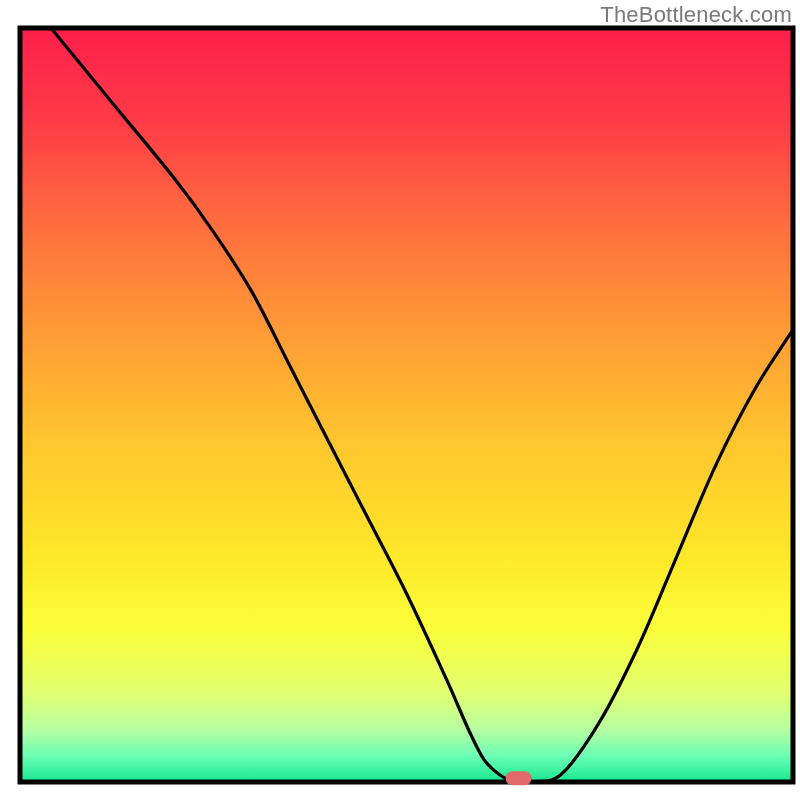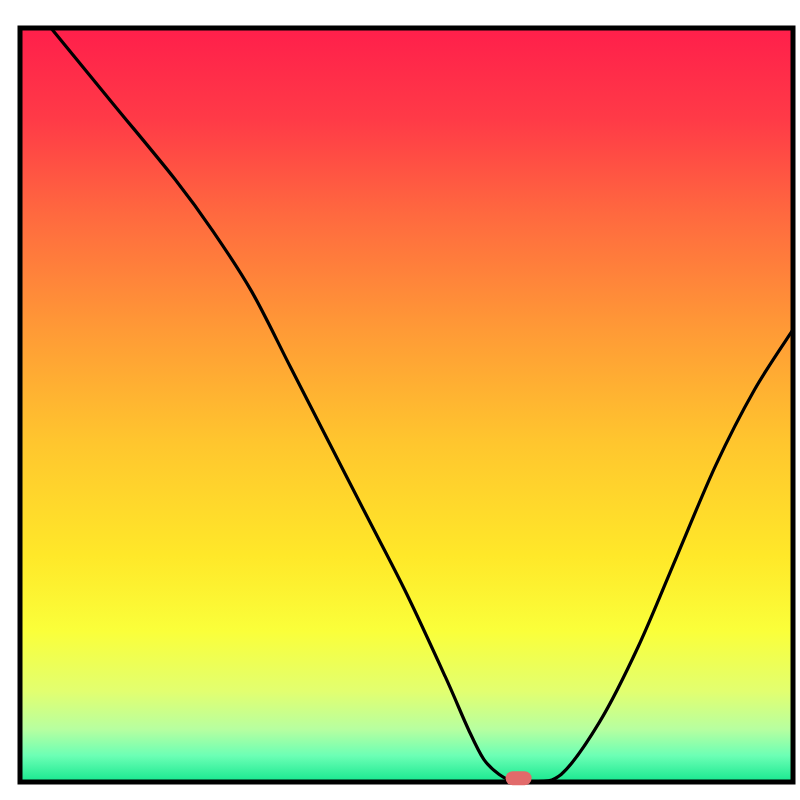--- a/index.html
+++ b/index.html
@@ -57,13 +57,14 @@
 
     <rect id="bg-rect" fill="url(#bg-grad)" x="20" y="28" width="773" height="754"></rect>
 
     <rect id="axes-rect" fill="none" stroke="#000000" stroke-width="5" x="20" y="28" width="773" height="754"></rect>
 
     <path id="curve-path" fill="none" stroke="#000000" stroke-width="3.2" stroke-linejoin="round" stroke-linecap="round" clip-path="url(#plot-clip)" d="M 50.92 28.00 C 61.23 40.57, 92.15 78.27, 112.76 103.40 C 133.37 128.53, 157.85 157.44, 174.60 178.80 C 191.35 200.16, 200.37 212.73, 213.25 231.58 C 226.13 250.43, 239.02 269.28, 251.90 291.90 C 264.78 314.52, 277.67 342.17, 290.55 367.30 C 303.43 392.43, 316.32 417.57, 329.20 442.70 C 342.08 467.83, 354.97 492.97, 367.85 518.10 C 380.73 543.23, 393.62 567.11, 406.50 593.50 C 419.38 619.89, 434.84 653.82, 445.15 676.44 C 455.46 699.06, 461.90 715.40, 468.34 729.22 C 474.78 743.04, 478.65 751.84, 483.80 759.38 C 488.95 766.92, 494.11 770.69, 499.26 774.46 C 504.41 778.23, 509.57 780.74, 514.72 782.00 C 519.87 783.26, 522.45 783.26, 530.18 782.00 C 537.91 780.74, 549.50 784.51, 561.10 774.46 C 572.69 764.41, 586.87 743.04, 599.75 721.68 C 612.63 700.32, 625.52 673.93, 638.40 646.28 C 651.28 618.63, 664.17 585.96, 677.05 555.80 C 689.93 525.64, 702.82 492.97, 715.70 465.32 C 728.58 437.67, 741.47 412.54, 754.35 389.92 C 767.23 367.30, 786.56 339.65, 793.00 329.60"></path>
 
     <rect id="marker-rect" rx="7" ry="7" fill="#e26a6a" x="505.59" y="771.23" width="26" height="14"></rect>
   </svg>
 
+  <div class="watermark">TheBottleneck.com</div>
 </div>
 
 </body></html>

